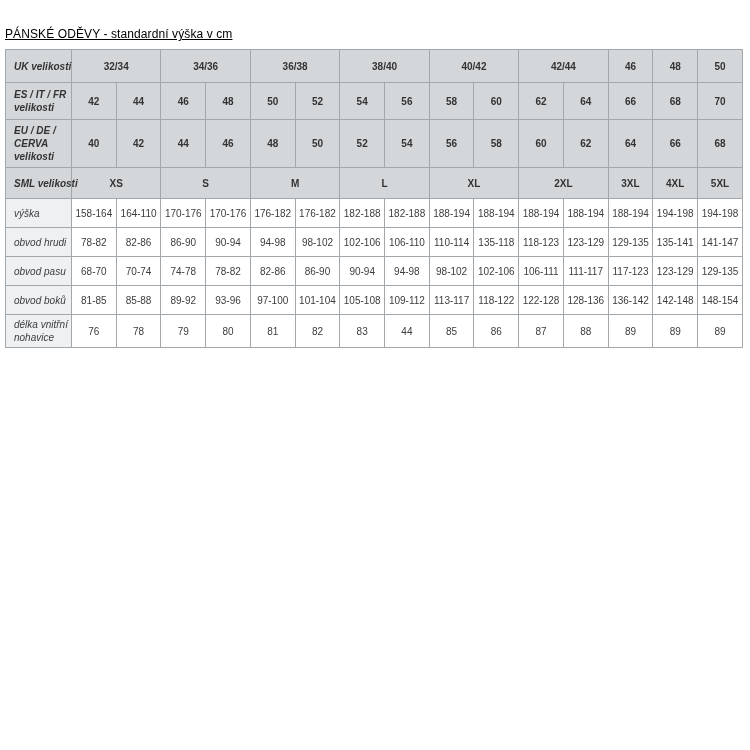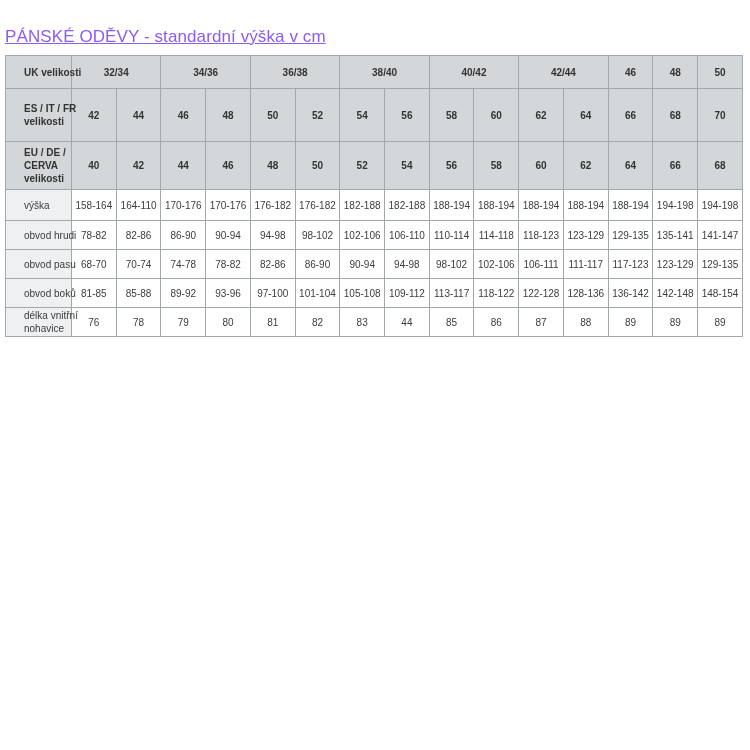--- a/index.html
+++ b/index.html
@@ -14,23 +14,23 @@
   html, body {
     margin: 0;
     padding: 0;
     width: 750px;
     height: 750px;
     background: #ffffff;
     font-family: "Liberation Sans", sans-serif;
   }
   .title {
     margin: 27px 0 8px 5px;
-    font-size: 17px;
+    font-size: 12px;
     font-weight: normal;
-    color: #8b5cf6;
+    color: #000000;
     text-decoration: underline;
     letter-spacing: 0.1px;
   }
   table.size-table {
     border-collapse: collapse;
     table-layout: fixed;
     margin-left: 5px;
     width: 738px;
     border: 1px solid var(--outer-border);
   }
@@ -42,38 +42,39 @@
     padding: 0;
     vertical-align: middle;
   }
   th.header-cell {
     background: var(--header-bg);
     color: var(--text);
     font-weight: bold;
   }
   th.row-label {
     text-align: left;
-    padding-left: 18px;
+    padding-left: 8px;
     padding-right: 2px;
     white-space: nowrap;
+    font-style: italic;
   }
   th.group-cell { }
   th.data-label {
     background: var(--label-bg);
     color: var(--data-text);
     font-weight: normal;
   }
   td.value-cell {
     background: #ffffff;
     color: var(--data-text);
     text-align: center;
   }
   
   tr:nth-child(1) { height: 33px; }
-  tr:nth-child(2) { height: 53px; }
+  tr:nth-child(2) { height: 37px; }
   tr:nth-child(3) { height: 48px; }
   tr:nth-child(4) { height: 31px; }
   tr:nth-child(5) { height: 29px; }
   tr:nth-child(6) { height: 29px; }
   tr:nth-child(7) { height: 29px; }
   tr:nth-child(8) { height: 29px; }
   tr:nth-child(9) { height: 33px; }
 </style>
 </head>
 <body>
@@ -142,20 +143,32 @@
         <th class="header-cell group-cell" colspan="1">54</th>
         <th class="header-cell group-cell" colspan="1">56</th>
         <th class="header-cell group-cell" colspan="1">58</th>
         <th class="header-cell group-cell" colspan="1">60</th>
         <th class="header-cell group-cell" colspan="1">62</th>
         <th class="header-cell group-cell" colspan="1">64</th>
         <th class="header-cell group-cell" colspan="1">66</th>
         <th class="header-cell group-cell" colspan="1">68</th>
       </tr>
       <tr>
+        <th class="row-label header-cell">SML velikosti</th>
+        <th class="header-cell group-cell" colspan="2">XS</th>
+        <th class="header-cell group-cell" colspan="2">S</th>
+        <th class="header-cell group-cell" colspan="2">M</th>
+        <th class="header-cell group-cell" colspan="2">L</th>
+        <th class="header-cell group-cell" colspan="2">XL</th>
+        <th class="header-cell group-cell" colspan="2">2XL</th>
+        <th class="header-cell group-cell" colspan="1">3XL</th>
+        <th class="header-cell group-cell" colspan="1">4XL</th>
+        <th class="header-cell group-cell" colspan="1">5XL</th>
+      </tr>
+      <tr>
         <th class="row-label header-cell data-label">výška</th>
         <td class="value-cell">158-164</td>
         <td class="value-cell">164-110</td>
         <td class="value-cell">170-176</td>
         <td class="value-cell">170-176</td>
         <td class="value-cell">176-182</td>
         <td class="value-cell">176-182</td>
         <td class="value-cell">182-188</td>
         <td class="value-cell">182-188</td>
         <td class="value-cell">188-194</td>
@@ -170,21 +183,21 @@
         <th class="row-label header-cell data-label">obvod hrudi</th>
         <td class="value-cell">78-82</td>
         <td class="value-cell">82-86</td>
         <td class="value-cell">86-90</td>
         <td class="value-cell">90-94</td>
         <td class="value-cell">94-98</td>
         <td class="value-cell">98-102</td>
         <td class="value-cell">102-106</td>
         <td class="value-cell">106-110</td>
         <td class="value-cell">110-114</td>
-        <td class="value-cell">114-118</td>
+        <td class="value-cell">135-118</td>
         <td class="value-cell">118-123</td>
         <td class="value-cell">123-129</td>
         <td class="value-cell">129-135</td>
         <td class="value-cell">135-141</td>
         <td class="value-cell">141-147</td>
       </tr>
       <tr>
         <th class="row-label header-cell data-label">obvod pasu</th>
         <td class="value-cell">68-70</td>
         <td class="value-cell">70-74</td>

